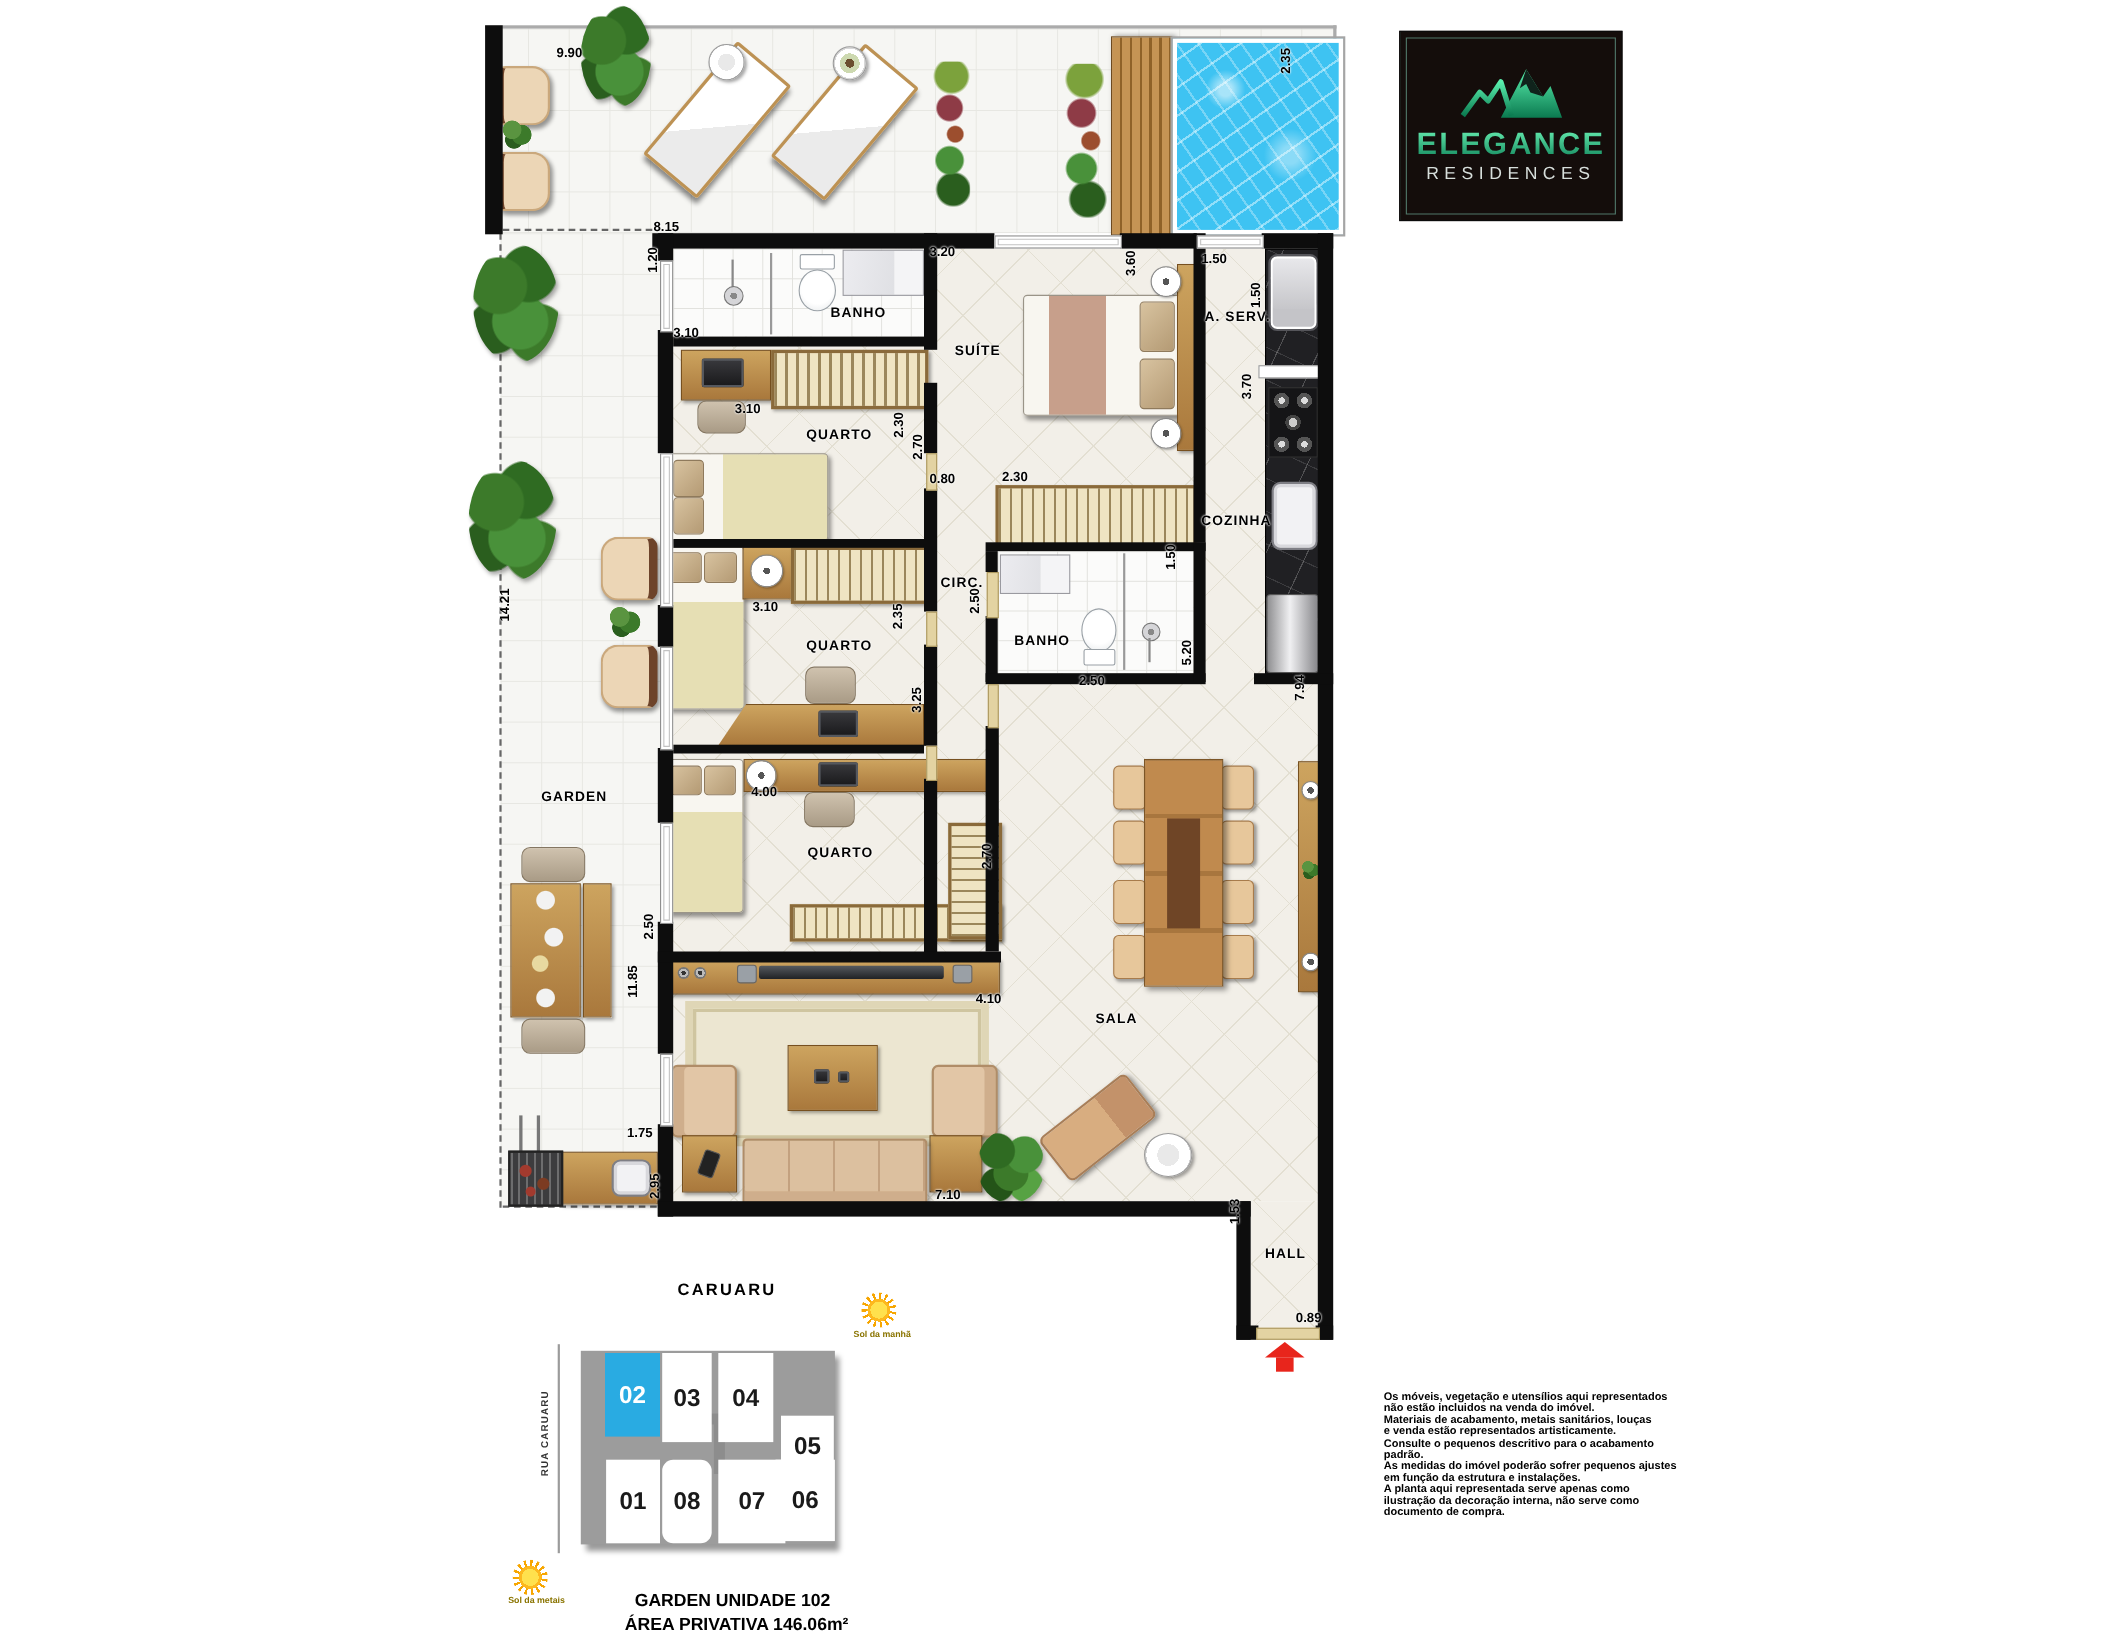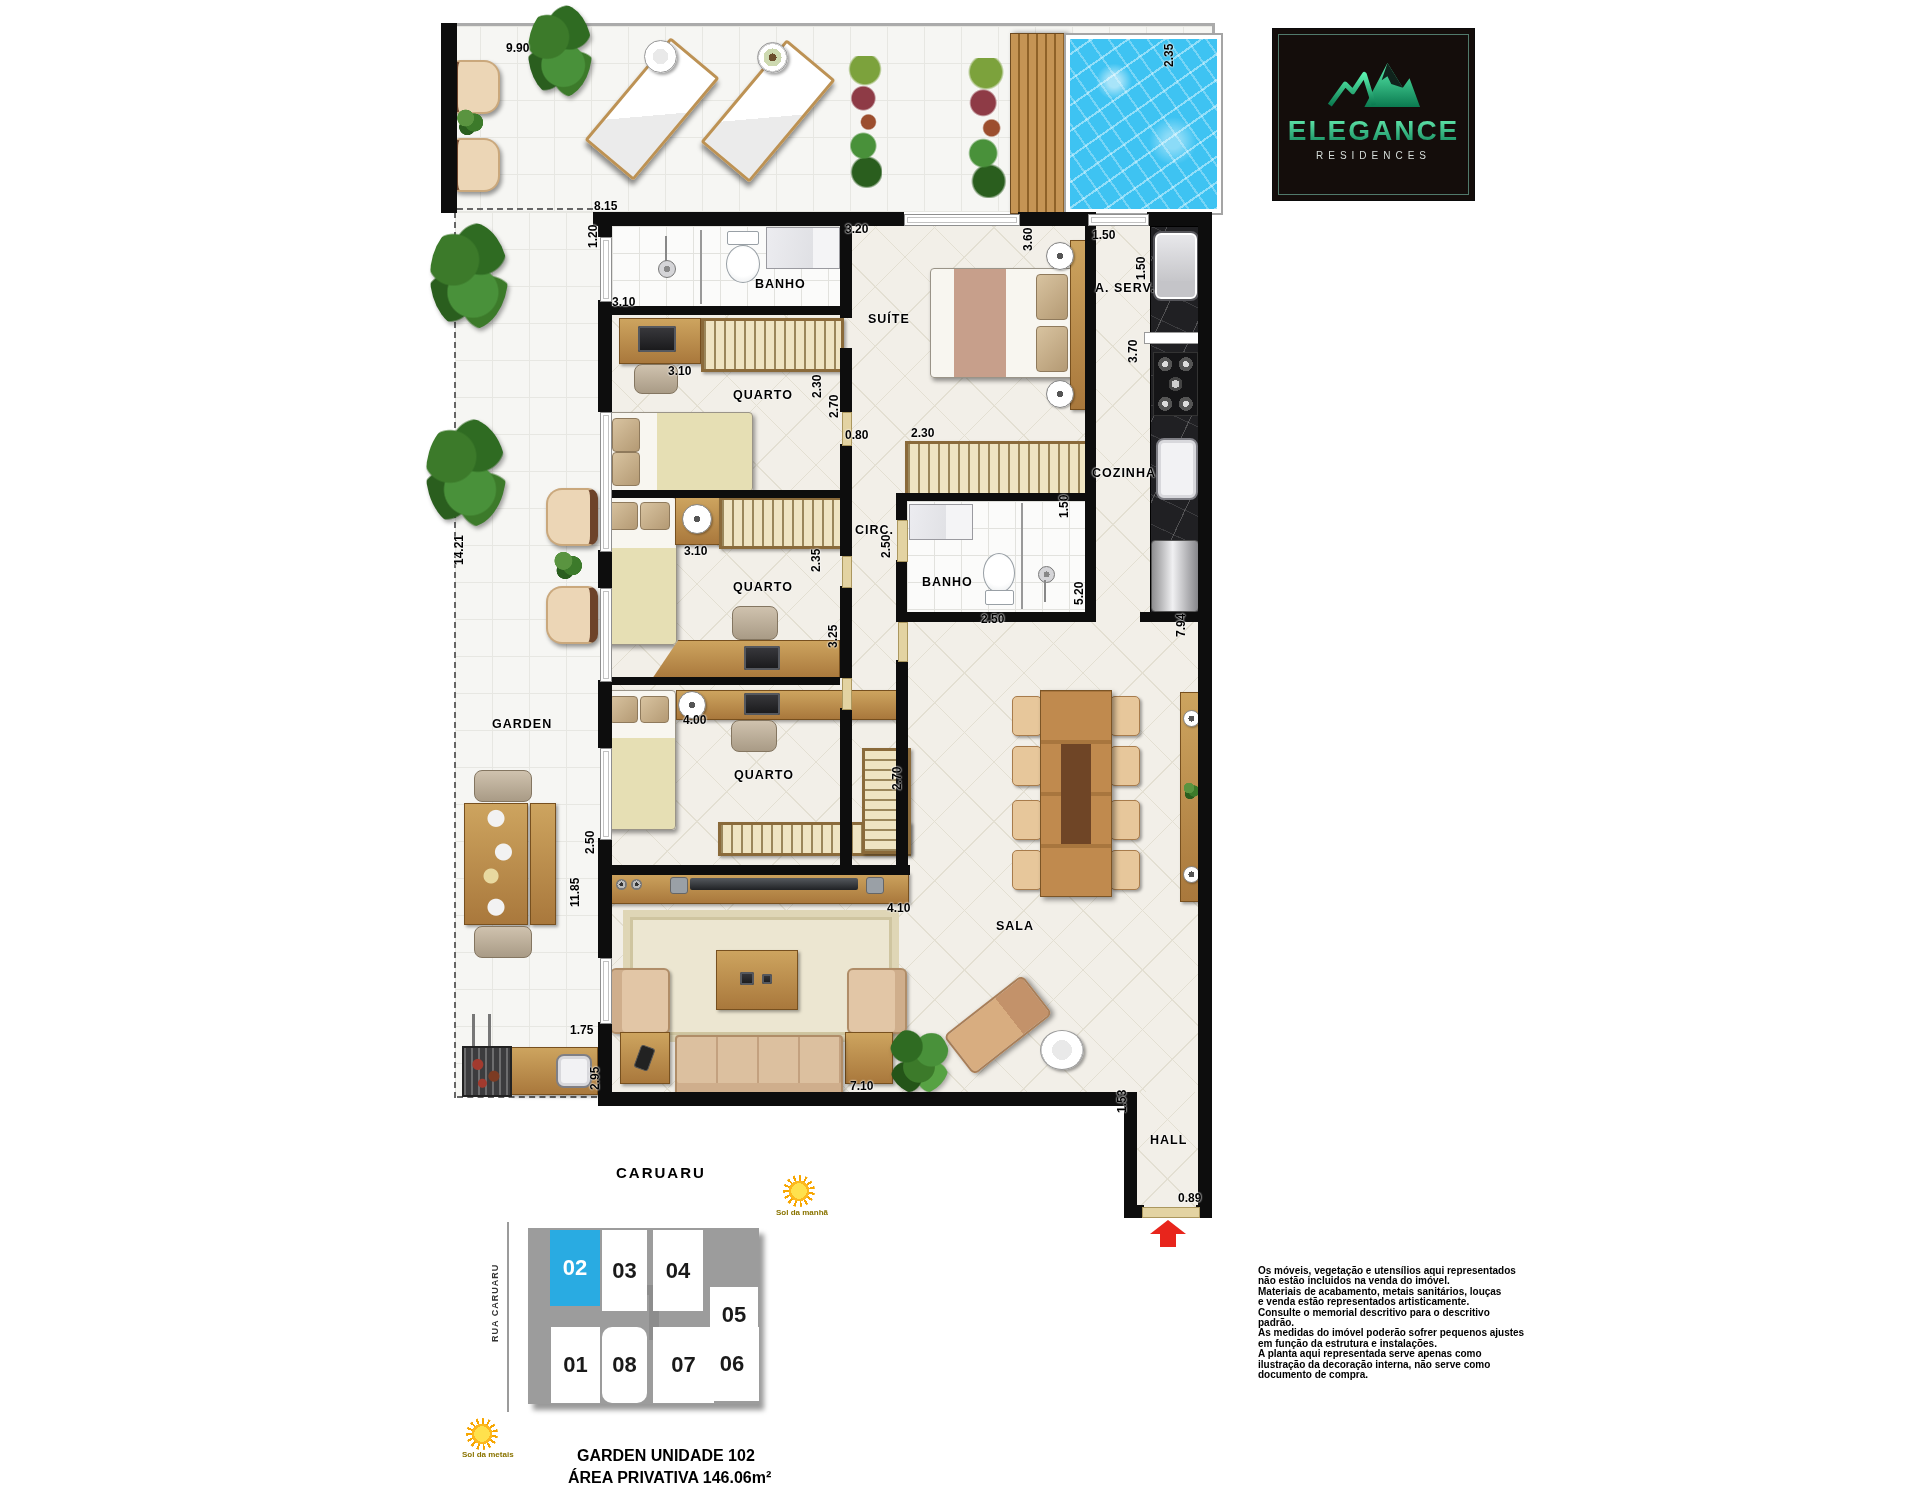--- a/index.html
+++ b/index.html
@@ -105,21 +105,21 @@
   .dim.v{transform:rotate(-90deg);transform-origin:0 100%;}
   .room{position:absolute;font:bold 12.5px/14px "Liberation Sans",sans-serif;letter-spacing:1px;color:#000;white-space:nowrap;z-index:30;text-shadow:0 0 2px #fff,0 0 2px #fff;}
   
   .arrow{position:absolute;left:1150px;top:1220px;width:36px;height:27px;z-index:9;}
   .ahead{left:0;top:0;width:0;height:0;border-left:18px solid transparent;border-right:18px solid transparent;border-bottom:14px solid var(--arrow,#e8251c);}
   .astem{left:10px;top:14px;width:16px;height:13px;background:var(--arrow,#e8251c);}
   
   .logo{position:absolute;left:1272px;top:28px;width:201px;height:171px;background:#140d0b;border:1px solid #0b0b0b;box-shadow:inset 0 0 0 5px #140d0b,inset 0 0 0 6px #51796b;display:flex;flex-direction:column;align-items:center;z-index:20;}
   .logo svg{margin-top:26px;}
   .logo-title{font-weight:bold;font-size:28px;letter-spacing:2px;color:var(--green,#2fd496);margin-top:2px;}
-  .logo-sub{font-size:10px;letter-spacing:5px;color:#d7dedb;margin-top:3px;}
+  .logo-sub{font-size:16px;letter-spacing:5px;color:#d7dedb;margin-top:3px;}
   @supports (-webkit-background-clip:text){
     .logo-title{background:linear-gradient(180deg,#6cf4b6,#0d8157);-webkit-background-clip:text;background-clip:text;-webkit-text-fill-color:transparent;}
   }
   
   .heading{position:absolute;left:616px;top:1164px;font:bold 15px "Liberation Sans",sans-serif;letter-spacing:2px;color:#000;z-index:20;}
   .sun{position:absolute;border-radius:50%;z-index:20;background:
     radial-gradient(circle,#ffe14d 0 34%,#fdb81e 34% 46%,rgba(253,184,30,0) 46%),
     repeating-conic-gradient(#f7a600 0 9deg,rgba(0,0,0,0) 9deg 24deg);}
   .sunlabel{position:absolute;font:bold 8px "Liberation Sans",sans-serif;color:#8a7400;z-index:20;white-space:nowrap;}
   .streetline{position:absolute;left:507px;top:1222px;width:2px;height:190px;background:#9b9b9b;z-index:18;}
@@ -326,21 +326,21 @@
       <div class="unit" style="left: 125px; top: 99px; width: 61px; height: 76px;">07</div>
       <div class="unit" style="left: 177px; top: 99px; width: 54px; height: 74px;">06</div>
     </div>
   <div class="footer1">GARDEN UNIDADE 102</div>
   <div class="footer2">ÁREA PRIVATIVA 146.06m²</div>
   <div class="disc" id="disclaimer">
       <div>Os móveis, vegetação e utensílios aqui representados</div>
       <div>não estão incluidos na venda do imóvel.</div>
       <div>Materiais de acabamento, metais sanitários, louças</div>
       <div>e venda estão representados artisticamente.</div>
-      <div>Consulte o memorial descritivo para o descritivo</div>
+      <div>Consulte o pequenos descritivo para o acabamento</div>
       <div>padrão.</div>
       <div>As medidas do imóvel poderão sofrer pequenos ajustes</div>
       <div>em função da estrutura e instalações.</div>
       <div>A planta aqui representada serve apenas como</div>
       <div>ilustração da decoração interna, não serve como</div>
       <div>documento de compra.</div>
     </div>
 <i class="w" style="left: 441px; top: 23px; width: 16px; height: 190px;"></i><i class="w" style="left: 593px; top: 212px; width: 311px; height: 14px;"></i><i class="w" style="left: 1018px; top: 212px; width: 70px; height: 14px;"></i><i class="w" style="left: 1147px; top: 212px; width: 65px; height: 14px;"></i><i class="w" style="left: 598px; top: 212px; width: 14px; height: 25px;"></i><i class="w" style="left: 598px; top: 300px; width: 14px; height: 112px;"></i><i class="w" style="left: 598px; top: 550px; width: 14px; height: 38px;"></i><i class="w" style="left: 598px; top: 680px; width: 14px; height: 68px;"></i><i class="w" style="left: 598px; top: 838px; width: 14px; height: 120px;"></i><i class="w" style="left: 598px; top: 1022px; width: 14px; height: 84px;"></i><i class="w" style="left: 1198px; top: 212px; width: 14px; height: 1006px;"></i><i class="w" style="left: 598px; top: 1092px; width: 539px; height: 14px;"></i><i class="w" style="left: 1124px; top: 1092px; width: 13px; height: 126px;"></i><i class="w" style="left: 1124px; top: 1205px; width: 20px; height: 13px;"></i><i class="w" style="left: 1196px; top: 1205px; width: 16px; height: 13px;"></i><i class="w" style="left: 612px; top: 306px; width: 230px; height: 9px;"></i><i class="w" style="left: 840px; top: 212px; width: 12px; height: 106px;"></i><i class="w" style="left: 840px; top: 348px; width: 12px; height: 64px;"></i><i class="w" style="left: 840px; top: 444px; width: 12px; height: 112px;"></i><i class="w" style="left: 840px; top: 586px; width: 12px; height: 92px;"></i><i class="w" style="left: 840px; top: 708px; width: 12px; height: 160px;"></i><i class="w" style="left: 1085px; top: 212px; width: 11px; height: 281px;"></i><i class="w" style="left: 896px; top: 493px; width: 200px; height: 8px;"></i><i class="w" style="left: 896px; top: 501px; width: 11px; height: 19px;"></i><i class="w" style="left: 896px; top: 560px; width: 11px; height: 60px;"></i><i class="w" style="left: 896px; top: 612px; width: 200px; height: 10px;"></i><i class="w" style="left: 1085px; top: 493px; width: 11px; height: 127px;"></i><i class="w" style="left: 1140px; top: 612px; width: 72px; height: 10px;"></i><i class="w" style="left: 612px; top: 490px; width: 228px; height: 8px;"></i><i class="w" style="left: 612px; top: 677px; width: 228px; height: 8px;"></i><i class="w" style="left: 598px; top: 865px; width: 312px; height: 10px;"></i><i class="w" style="left: 896px; top: 660px; width: 12px; height: 205px;"></i><i class="win" style="left: 904px; top: 214px; width: 114px; height: 10px;"></i><i class="win" style="left: 1088px; top: 214px; width: 59px; height: 10px;"></i><i class="win" style="left: 600px; top: 237px; width: 10px; height: 63px;"></i><i class="win" style="left: 600px; top: 412px; width: 10px; height: 138px;"></i><i class="win" style="left: 600px; top: 588px; width: 10px; height: 92px;"></i><i class="win" style="left: 600px; top: 748px; width: 10px; height: 90px;"></i><i class="win" style="left: 600px; top: 958px; width: 10px; height: 64px;"></i><i class="door" style="left: 842px; top: 412px; width: 8px; height: 32px;"></i><i class="door" style="left: 842px; top: 556px; width: 8px; height: 30px;"></i><i class="door" style="left: 842px; top: 678px; width: 8px; height: 30px;"></i><i class="door" style="left: 897px; top: 520px; width: 9px; height: 40px;"></i><i class="door" style="left: 898px; top: 622px; width: 8px; height: 38px;"></i><i class="door" style="left: 1142px; top: 1207px; width: 56px; height: 9px;"></i><span class="dim" style="left: 506px; top: 42px;">9.90</span><span class="dim v" style="left: 1176px; top: 54px;">2.35</span><span class="dim" style="left: 594px; top: 200px;">8.15</span><span class="dim" style="left: 845px; top: 223px;">3.20</span><span class="dim" style="left: 1092px; top: 229px;">1.50</span><span class="dim v" style="left: 600px; top: 235px;">1.20</span><span class="dim v" style="left: 1035px; top: 238px;">3.60</span><span class="dim v" style="left: 1148px; top: 267px;">1.50</span><span class="dim" style="left: 612px; top: 296px;">3.10</span><span class="dim v" style="left: 1140px; top: 350px;">3.70</span><span class="dim" style="left: 668px; top: 365px;">3.10</span><span class="dim v" style="left: 824px; top: 385px;">2.30</span><span class="dim v" style="left: 841px; top: 405px;">2.70</span><span class="dim" style="left: 845px; top: 429px;">0.80</span><span class="dim" style="left: 911px; top: 427px;">2.30</span><span class="dim v" style="left: 1071px; top: 505px;">1.50</span><span class="dim v" style="left: 893px; top: 545px;">2.50</span><span class="dim" style="left: 684px; top: 545px;">3.10</span><span class="dim v" style="left: 823px; top: 559px;">2.35</span><span class="dim v" style="left: 466px; top: 552px;">14.21</span><span class="dim v" style="left: 1086px; top: 592px;">5.20</span><span class="dim" style="left: 981px; top: 613px;">2.50</span><span class="dim v" style="left: 1188px; top: 624px;">7.94</span><span class="dim v" style="left: 840px; top: 635px;">3.25</span><span class="dim" style="left: 683px; top: 714px;">4.00</span><span class="dim v" style="left: 904px; top: 777px;">2.70</span><span class="dim v" style="left: 597px; top: 841px;">2.50</span><span class="dim v" style="left: 582px; top: 894px;">11.85</span><span class="dim" style="left: 887px; top: 902px;">4.10</span><span class="dim" style="left: 570px; top: 1024px;">1.75</span><span class="dim v" style="left: 602px; top: 1077px;">2.95</span><span class="dim" style="left: 850px; top: 1080px;">7.10</span><span class="dim v" style="left: 1129px; top: 1100px;">1.53</span><span class="dim" style="left: 1178px; top: 1192px;">0.89</span><span class="room" style="left: 755px; top: 277px;">BANHO</span><span class="room" style="left: 868px; top: 312px;">SUÍTE</span><span class="room" style="left: 1095px; top: 281px;">A. SERV.</span><span class="room" style="left: 733px; top: 388px;">QUARTO</span><span class="room" style="left: 1092px; top: 466px;">COZINHA</span><span class="room" style="left: 855px; top: 523px;">CIRC.</span><span class="room" style="left: 922px; top: 575px;">BANHO</span><span class="room" style="left: 733px; top: 580px;">QUARTO</span><span class="room" style="left: 492px; top: 717px;">GARDEN</span><span class="room" style="left: 734px; top: 768px;">QUARTO</span><span class="room" style="left: 996px; top: 919px;">SALA</span><span class="room" style="left: 1150px; top: 1133px;">HALL</span></div>
 
 </body></html>

